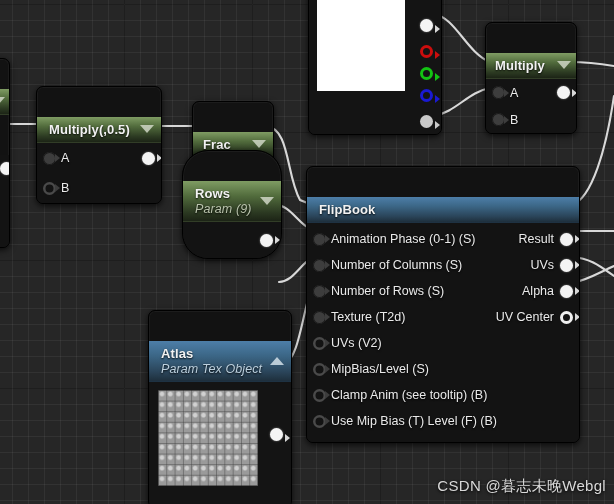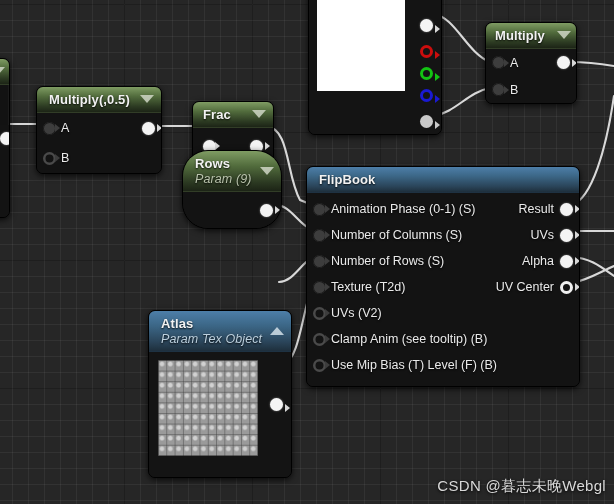--- a/index.html
+++ b/index.html
@@ -36,20 +36,21 @@
   }
   .node-head{
     position:relative;
     padding:5px 26px 5px 12px;
     color:#f2f2f2;
     font-size:13px;
     font-weight:bold;
     letter-spacing:.1px;
     text-shadow:0 1px 2px rgba(0,0,0,.9);
     border-bottom:1px solid rgba(0,0,0,.6);
+    margin-top:30px;
   }
   .head-green{
     background:linear-gradient(180deg,#7f9c63 0%,#516b3c 38%,#2c3a22 78%,#1c2416 100%);
   }
   .head-blue{
     background:linear-gradient(180deg,#4d7ea8 0%,#3c6787 36%,#2a4459 78%,#1e2f3c 100%);
   }
   .node-sub{
     display:block;
     font-size:12.5px;
@@ -356,20 +357,25 @@
         <span class="pin out whitehollow"></span>
         <span class="beak" style="right:-1px;"></span>
       </div>
 
       <div class="row">
         <span class="pin in hollow"></span>
         <span class="beak dark" style="left:18px;"></span>
         <span class="plabel left">UVs (V2)</span>
       </div>
 
+      <div class="row">
+        <span class="pin in hollow"></span>
+        <span class="beak dark" style="left:18px;"></span>
+        <span class="plabel left">MipBias/Level (S)</span>
+      </div>
 
       <div class="row">
         <span class="pin in hollow"></span>
         <span class="beak dark" style="left:18px;"></span>
         <span class="plabel left">Clamp Anim (see tooltip) (B)</span>
       </div>
 
       <div class="row">
         <span class="pin in hollow"></span>
         <span class="beak dark" style="left:18px;"></span>

